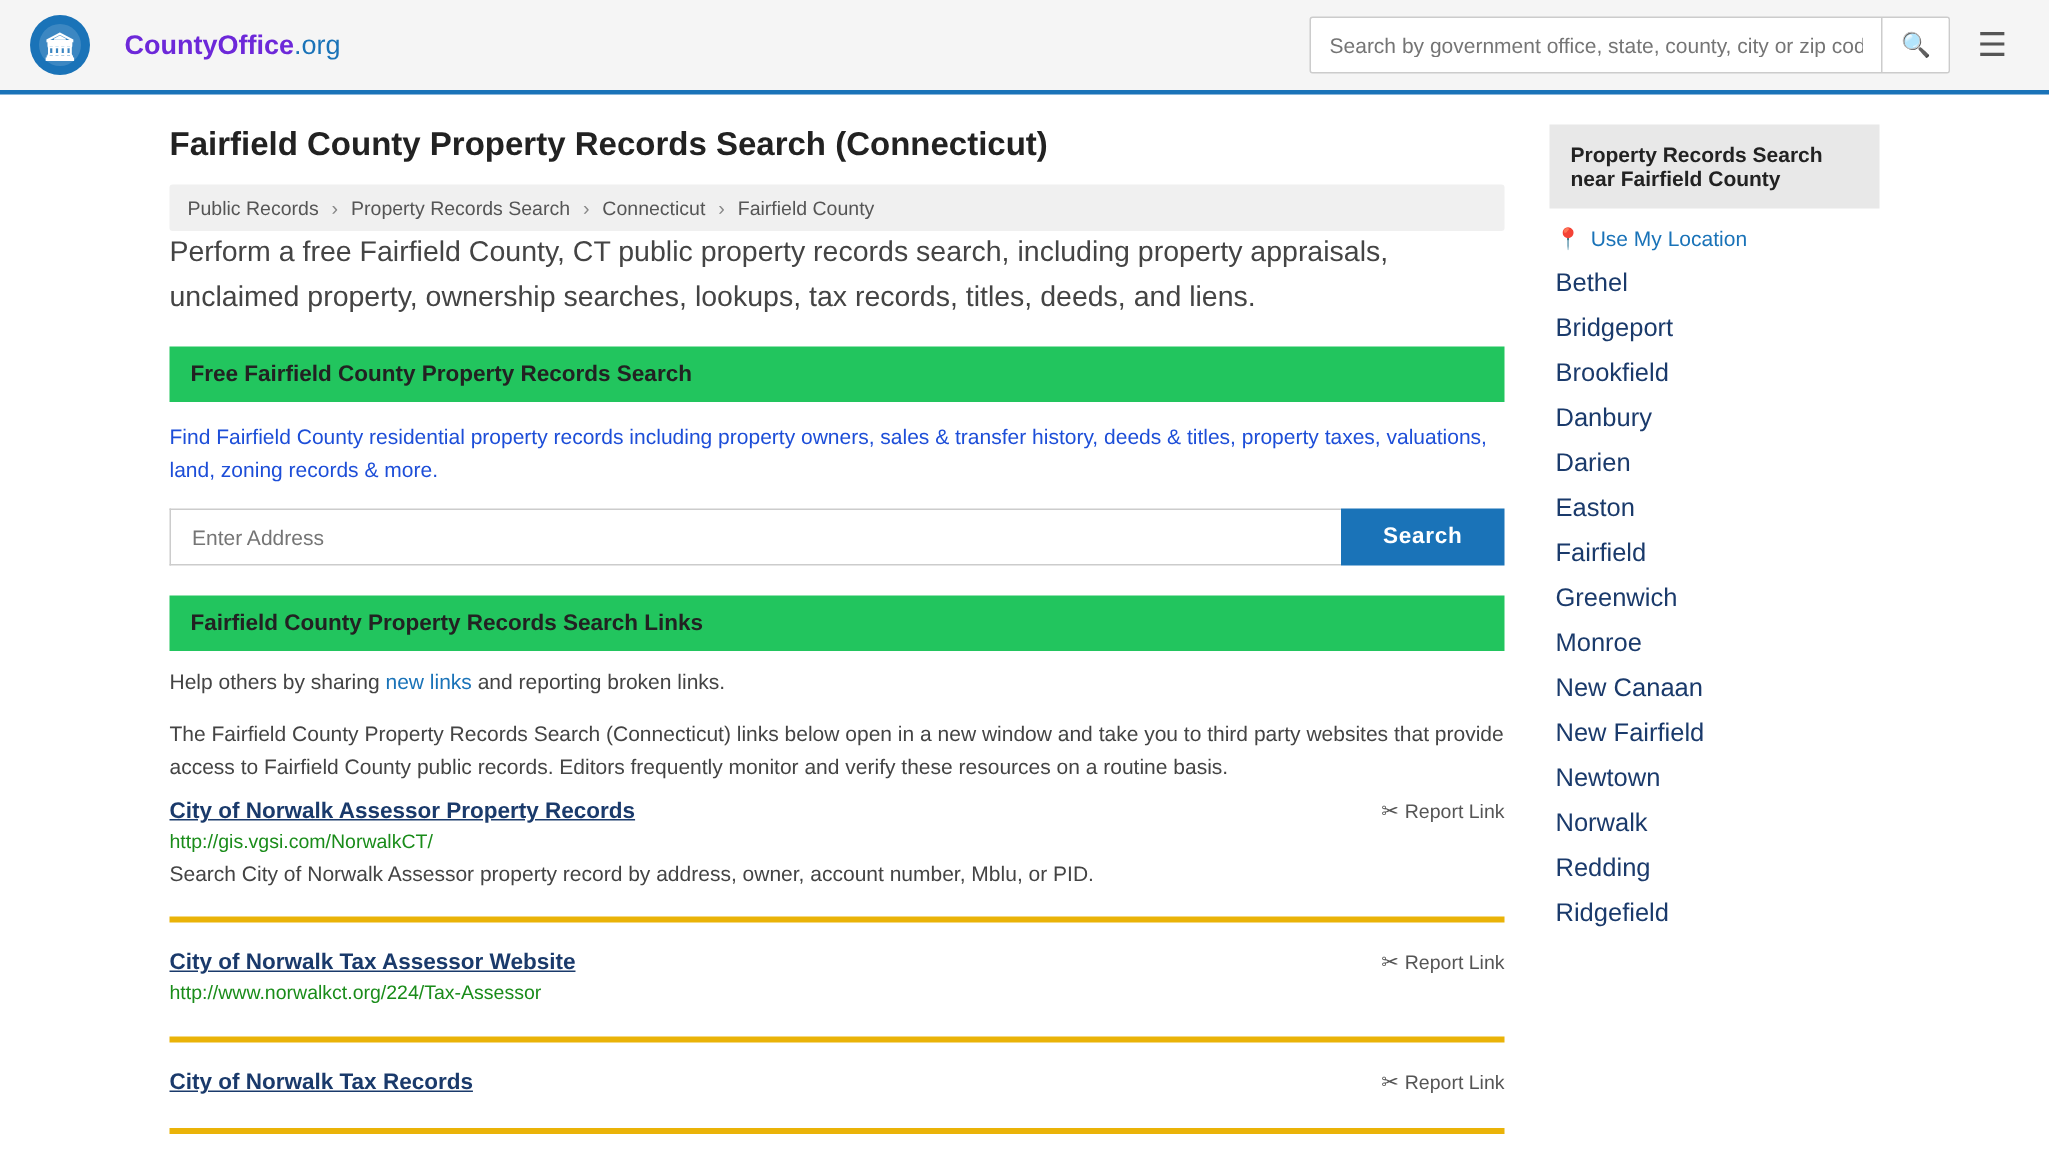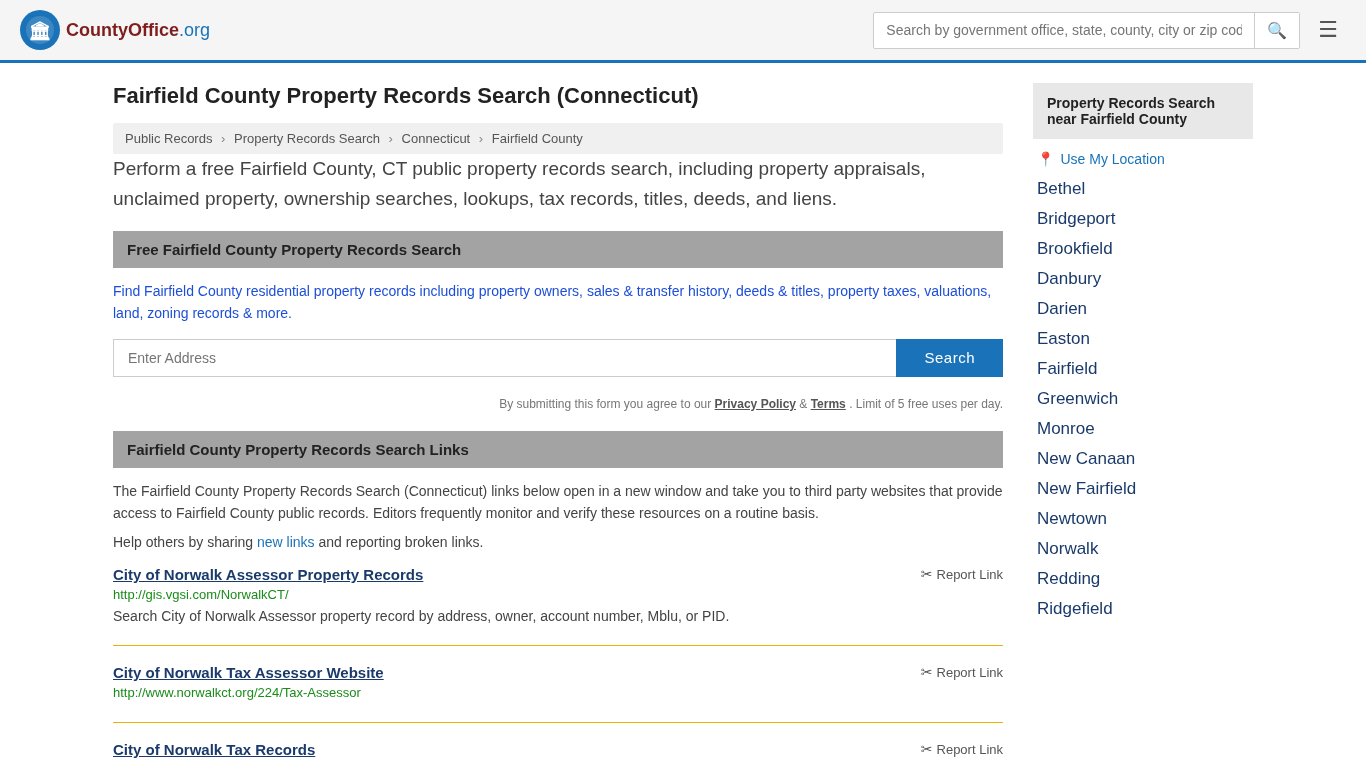--- a/index.html
+++ b/index.html
@@ -109,21 +109,21 @@
     
     #intro-description {
       font-size: 19px;
       color: #444;
       line-height: 1.6;
       margin-bottom: 16px;
     }
 
     
     .section-header {
-      background: #a3a3a3;
+      background: #22c55e;
       padding: 10px 14px;
       font-size: 15px;
       font-weight: bold;
       color: #222;
       margin-bottom: 12px;
       border-left: none;
     }
 
     
     #free-search-section {
@@ -131,38 +131,38 @@
     }
     #free-search-description {
       font-size: 14px;
       color: #1d4ed8;
       line-height: 1.6;
       margin-bottom: 14px;
     }
     #address-search-form {
       display: flex;
       gap: 0;
-      margin-bottom: 20px;
+      margin-bottom: 8px;
     }
     #address-input {
       flex: 1;
       padding: 10px 14px;
       border: 1px solid #ccc;
       border-right: none;
       font-size: 14px;
       color: #999;
       outline: none;
     }
     #address-search-button {
       background: #1a73b8;
       color: #fff;
       border: none;
       padding: 10px 28px;
       font-size: 15px;
-      font-weight: normal;
+      font-weight: bold;
       cursor: pointer;
       letter-spacing: 0.5px;
     }
     #form-disclaimer {
       font-size: 12px;
       color: #777;
       text-align: right;
     }
     #form-disclaimer a {
       color: #555;
@@ -186,21 +186,21 @@
     }
     #share-links-text a {
       color: #1a73b8;
       text-decoration: none;
     }
 
     
     .link-item {
       margin-bottom: 18px;
       padding-bottom: 18px;
-      border-bottom: 1px solid #eab308;
+      border-bottom: 4px solid #eab308;
     }
     .link-item-header {
       display: flex;
       justify-content: space-between;
       align-items: flex-start;
       margin-bottom: 4px;
     }
     .link-item-title a {
       font-size: 15px;
       font-weight: bold;
@@ -270,21 +270,21 @@
 
 <div id="header">
   <div id="logo-area">
 
     <svg id="logo-icon" viewBox="0 0 40 40" xmlns="http://www.w3.org/2000/svg">
       <circle cx="20" cy="20" r="20" fill="#1a73b8"></circle>
       <circle cx="20" cy="20" r="14" fill="#fff" opacity="0.15"></circle>
       <text x="20" y="27" text-anchor="middle" font-size="18" font-weight="bold" fill="#fff" font-family="Arial">🏛</text>
     </svg>
     <span id="logo-text">
-      <span style="font-weight:bold;color:#7f1d1d;">CountyOffice</span><span class="org" style="color:#1a73b8;font-weight:normal;">.org</span>
+      <span style="font-weight:bold;color:#6d28d9;margin-left:17px;">CountyOffice</span><span class="org" style="color:#1a73b8;font-weight:normal;">.org</span>
     </span>
   </div>
   <div id="header-right">
     <div id="search-bar-container">
       <input type="text" id="global-search-input" placeholder="Search by government office, state, county, city or zip code" style="">
       <button id="global-search-button">
         <span>🔍</span>
       </button>
     </div>
     <button id="hamburger-button">☰</button>
@@ -309,37 +309,30 @@
 
     <p id="intro-description">Perform a free Fairfield County, CT public property records search, including property appraisals, unclaimed property, ownership searches, lookups, tax records, titles, deeds, and liens.</p>
 
     <div id="free-search-section">
       <div class="section-header">Free Fairfield County Property Records Search</div>
       <p id="free-search-description">Find Fairfield County residential property records including property owners, sales &amp; transfer history, deeds &amp; titles, property taxes, valuations, land, zoning records &amp; more.</p>
       <div id="address-search-form">
         <input type="text" id="address-input" placeholder="Enter Address" style="">
         <button id="address-search-button">Search</button>
       </div>
-      <div id="form-disclaimer">
-        <span>By submitting this form you agree to our</span>
-        <a href="#">Privacy Policy</a>
-        &amp;
-        <a href="#">Terms</a>
-        <span>. Limit of 5 free uses per day.</span>
-      </div>
     </div>
 
     <div id="links-section">
       <div class="section-header">Fairfield County Property Records Search Links</div>
-      <p id="links-description">The Fairfield County Property Records Search (Connecticut) links below open in a new window and take you to third party websites that provide access to Fairfield County public records. Editors frequently monitor and verify these resources on a routine basis.</p>
       <p id="share-links-text">
         <span>Help others by sharing</span>
         <a href="#">new links</a>
         <span>and reporting broken links.</span>
       </p>
+      <p id="links-description">The Fairfield County Property Records Search (Connecticut) links below open in a new window and take you to third party websites that provide access to Fairfield County public records. Editors frequently monitor and verify these resources on a routine basis.</p>
 
       <div class="link-item">
         <div class="link-item-header">
           <div class="link-item-title">
             <a href="#">City of Norwalk Assessor Property Records</a>
           </div>
           <button class="report-link-btn">
             <span style="font-size:14px;">✂</span>
             <span>Report Link</span>
           </button>

